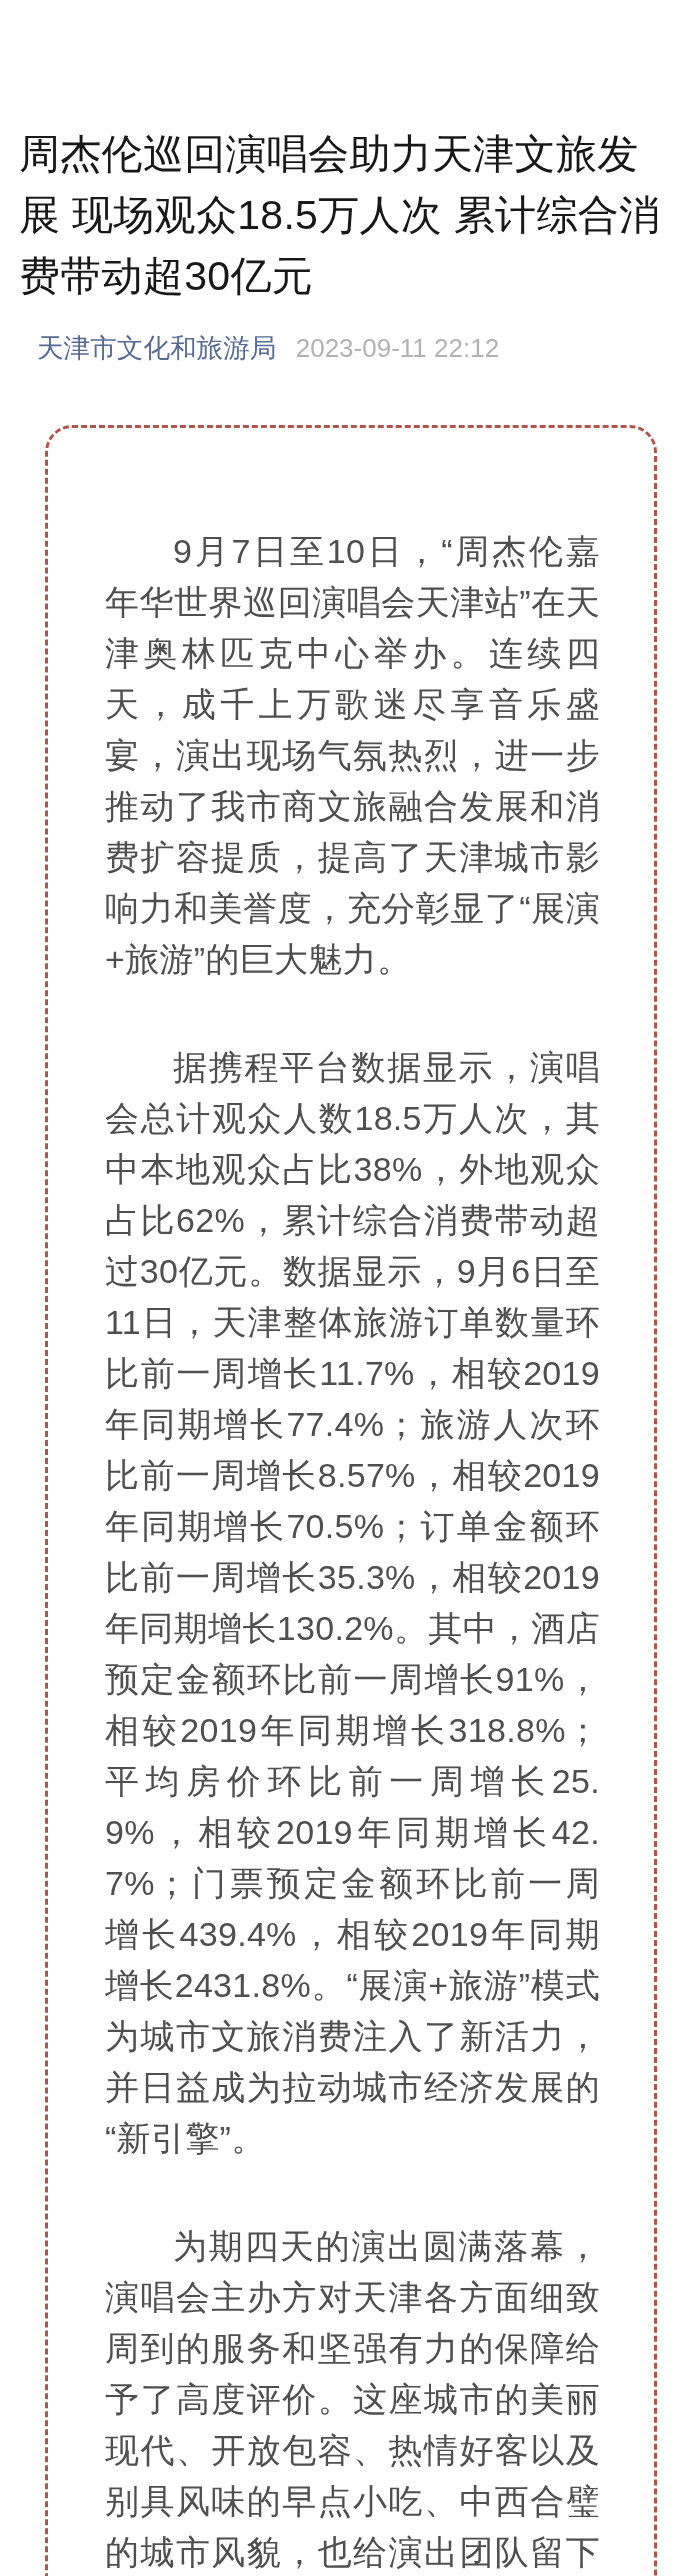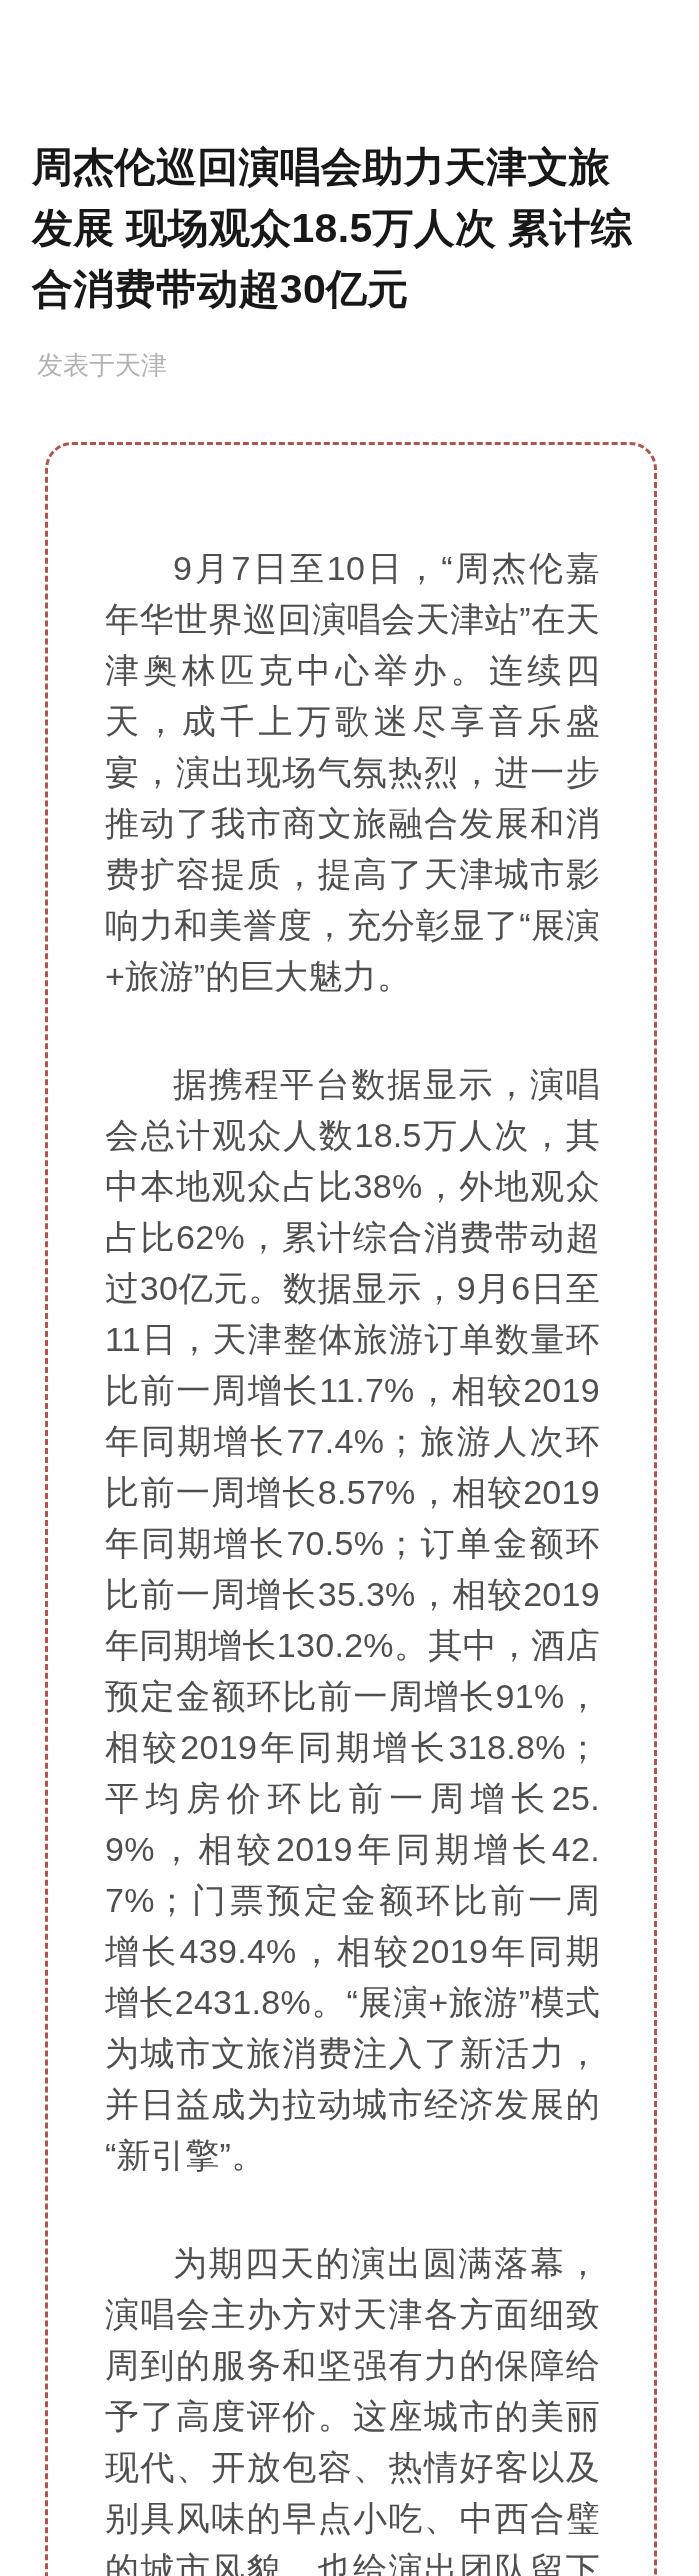--- a/index.html
+++ b/index.html
@@ -12,25 +12,25 @@
     -webkit-font-smoothing: antialiased;
   }
   .page {
     position: relative;
     width: 700px;
     height: 2576px;
     overflow: hidden;
     background: #ffffff;
   }
   .article-title {
-    margin: 16px;
+    margin: 3px;
     padding: 121px 36px 0 16px;
     font-size: 41px;
     line-height: 61px;
-    font-weight: 700;
+    font-weight: 400;
     color: var(--title-color, #181818);
     letter-spacing: 0.3px;
     word-break: break-all;
   }
   .byline-row {
     margin: 26px 36px 0 37px;
     display: flex;
     align-items: baseline;
     white-space: nowrap;
   }
@@ -75,22 +75,25 @@
   }
   .quote-box p:last-child { margin-bottom: 0; }
 </style>
 </head>
 <body style="--title-color: #181818; --body-color: #4f4f4f; --meta-color: #b2b2b2; --link-color: #576b95; --border-color: #b0544d; background: rgb(255, 255, 255);">
 
 <div class="page">
 
   <h1 class="article-title">周杰伦巡回演唱会助力天津文旅发展 现场观众18.5万人次 累计综合消费带动超30亿元</h1>
 
+  <div class="byline-row">
+    <a class="account-name">天津市文化和旅游局</a>
+    <span class="publish-time">2023-09-11 22:12</span>
+  </div>
 
-  <div class="publish-location">发表于天津</div>
 
   <div class="quote-box">
     <p>9月7日至10日，“周杰伦嘉年华世界巡回演唱会天津站”在天津奥林匹克中心举办。连续四天，成千上万歌迷尽享音乐盛宴，演出现场气氛热烈，进一步推动了我市商文旅融合发展和消费扩容提质，提高了天津城市影响力和美誉度，充分彰显了“展演+旅游”的巨大魅力。</p>
     <p>据携程平台数据显示，演唱会总计观众人数18.5万人次，其中本地观众占比38%，外地观众占比62%，累计综合消费带动超过30亿元。数据显示，9月6日至11日，天津整体旅游订单数量环比前一周增长11.7%，相较2019年同期增长77.4%；旅游人次环比前一周增长8.57%，相较2019年同期增长70.5%；订单金额环比前一周增长35.3%，相较2019年同期增长130.2%。其中，酒店预定金额环比前一周增长91%，相较2019年同期增长318.8%；平均房价环比前一周增长25.9%，相较2019年同期增长42.7%；门票预定金额环比前一周增长439.4%，相较2019年同期增长2431.8%。“展演+旅游”模式为城市文旅消费注入了新活力，并日益成为拉动城市经济发展的“新引擎”。</p>
     <p>为期四天的演出圆满落幕，演唱会主办方对天津各方面细致周到的服务和坚强有力的保障给予了高度评价。这座城市的美丽现代、开放包容、热情好客以及别具风味的早点小吃、中西合璧的城市风貌，也给演出团队留下了深刻印象。</p>
   </div>
 
 </div>
 
 

